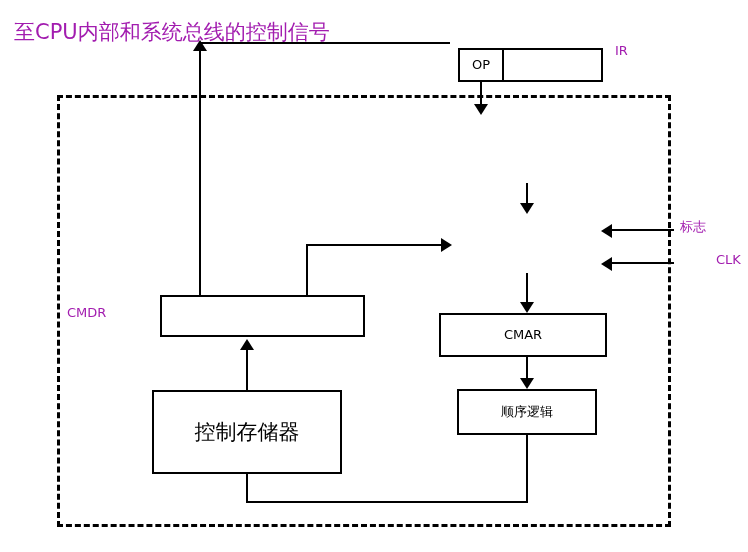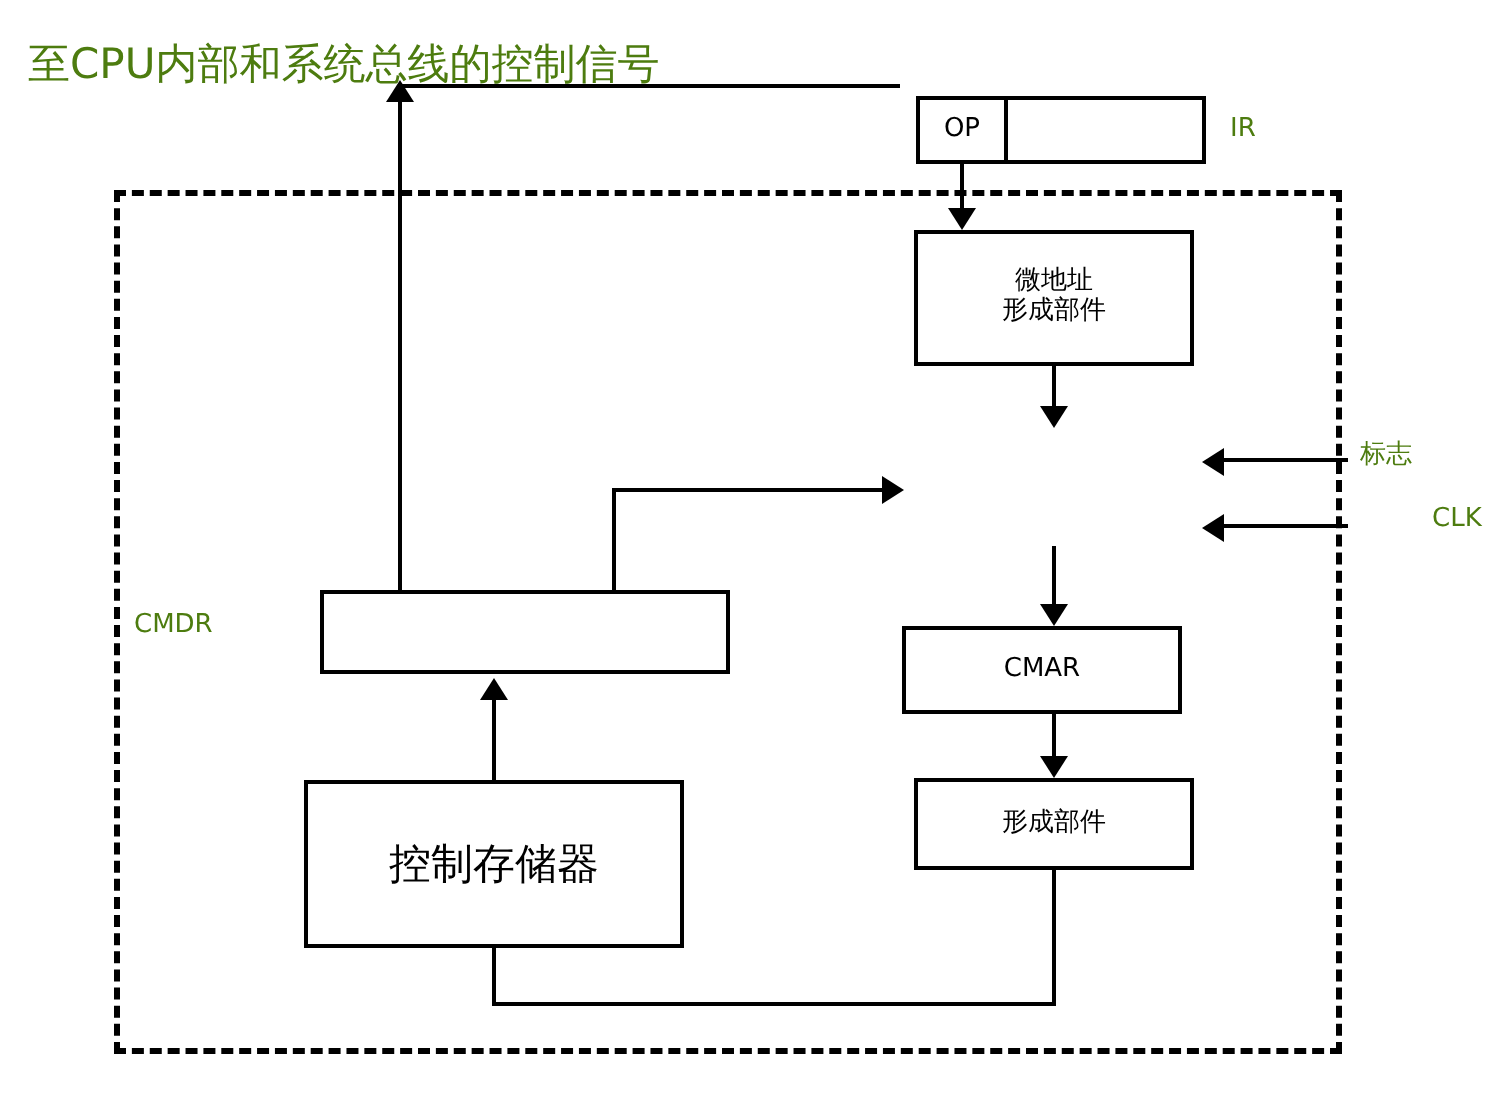--- a/index.html
+++ b/index.html
@@ -26,21 +26,21 @@
     text-align: center;
     color: #000000;
     line-height: 1.15;
     z-index: 3;
   }
   .box .lines {
     display: block;
   }
   .label {
     position: absolute;
-    color: #4d7c0f;
+    color: #a21caf;
     white-space: nowrap;
     z-index: 4;
   }
   .dashed-region {
     position: absolute;
     box-sizing: border-box;
     border: 3px dashed #000000;
     background: transparent;
     z-index: 1;
   }
@@ -82,38 +82,32 @@
 <body>
 
 <div id="stage">
 
   <div class="label t21" style="left:14px; top:18px;">至CPU内部和系统总线的控制信号</div>
 
   <div class="box" style="left:458px; top:48px; width:145px; height:34px;"></div>
   <div class="box" style="left:458px; top:48px; width:46px; height:34px;">
     <span class="t20">OP</span>
   </div>
-  <div class="label t20" style="left:615px; top:57px;">IR</div>
+  <div class="label t20" style="left:615px; top:43px;">IR</div>
 
   <div class="dashed-region" style="left:57px; top:95px; width:614px; height:432px;"></div>
 
-  <div class="box" style="left:457px; top:115px; width:140px; height:68px;">
-    <span class="lines t20">
-      <span>微地址</span><br>
-      <span>形成部件</span>
-    </span>
-  </div>
 
 
-  <div class="box" style="left:451px; top:313px; width:140px; height:44px;">
+  <div class="box" style="left:439px; top:313px; width:168px; height:44px;">
     <span class="t20">CMAR</span>
   </div>
 
   <div class="box" style="left:457px; top:389px; width:140px; height:46px;">
-    <span class="t20">形成部件</span>
+    <span class="t20">顺序逻辑</span>
   </div>
 
   <div class="box" style="left:160px; top:295px; width:205px; height:42px;"></div>
   <div class="label t20" style="left:67px; top:305px;">CMDR</div>
 
   <div class="box" style="left:152px; top:390px; width:190px; height:84px;">
     <span class="t21">控制存储器</span>
   </div>
 
   <div class="label t20" style="left:680px; top:218px;">标志</div>

